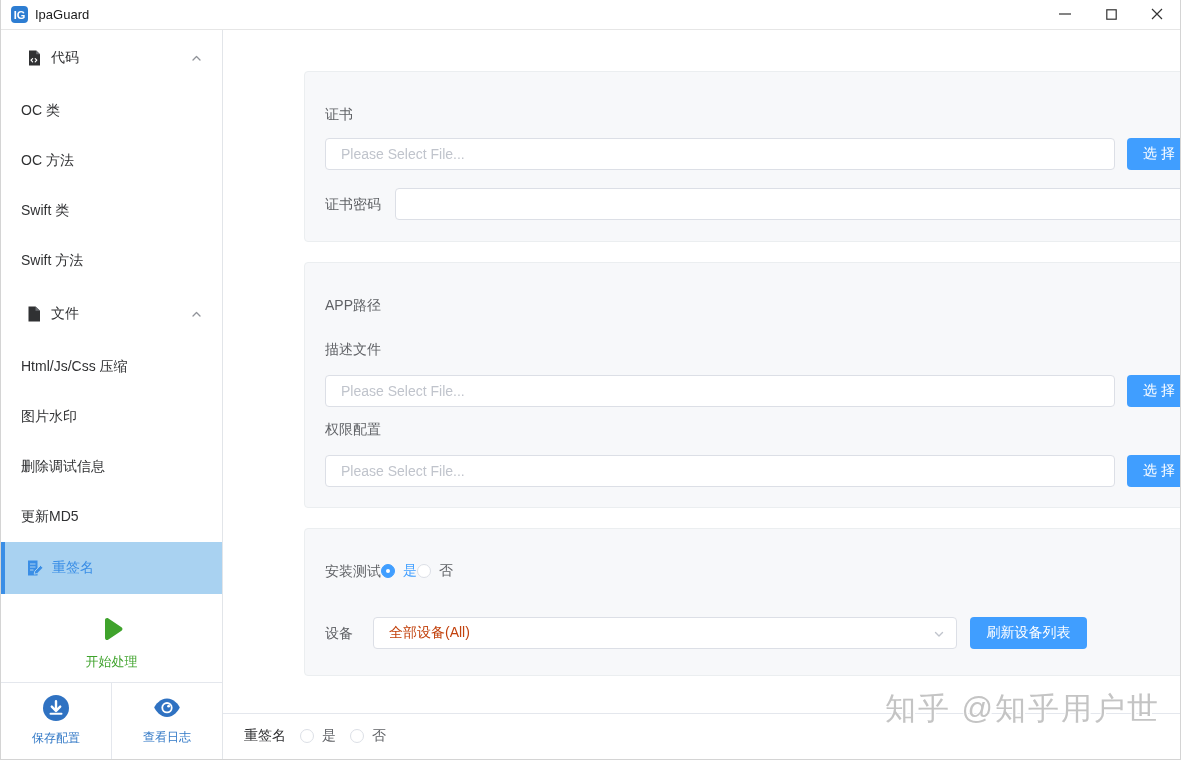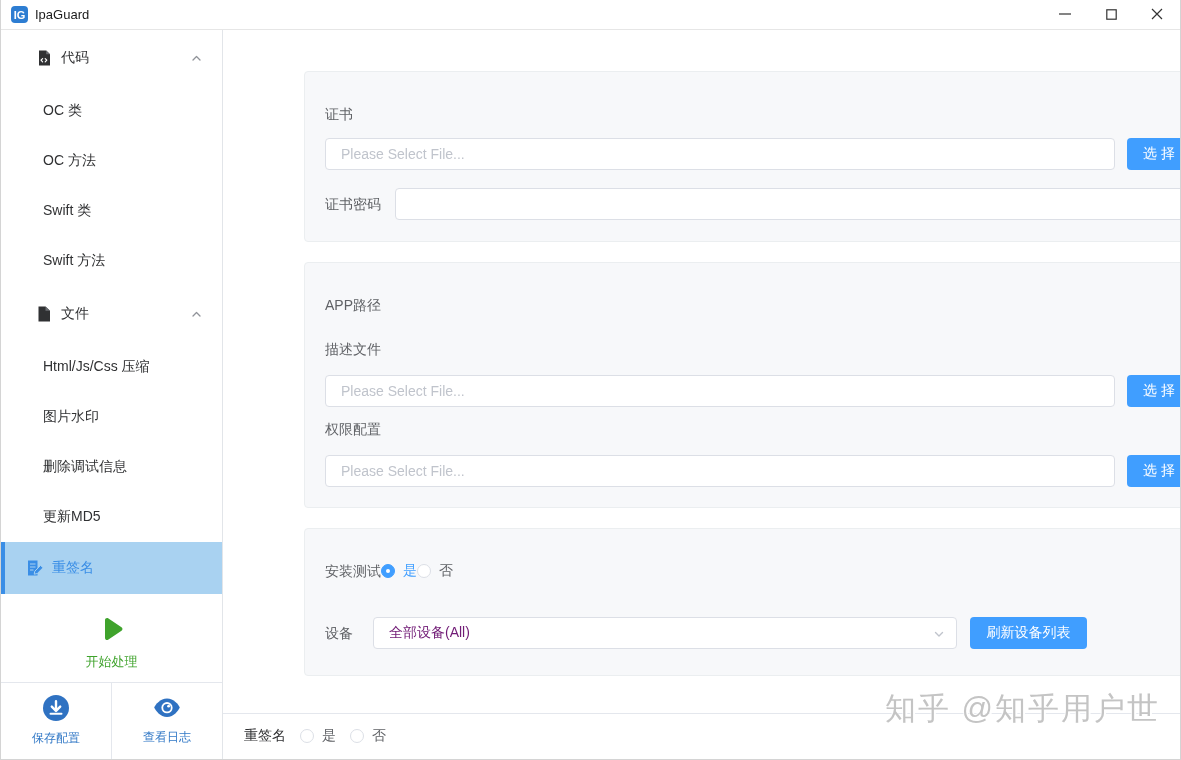--- a/index.html
+++ b/index.html
@@ -12,25 +12,25 @@
   .app-logo { width:17px; height:17px; border-radius:4px; background:#2d7dd2; color:#fff; font-size:11px; font-weight:bold; display:flex; align-items:center; justify-content:center; margin-right:7px; }
   .app-title { font-size:13px; color:#1a1a1a; }
   .win-controls { margin-left:auto; display:flex; height:100%; }
   .win-btn { width:46px; height:100%; display:flex; align-items:center; justify-content:center; cursor:default; }
 
   
   .app-body { flex:1; display:flex; min-height:0; }
 
   
   .sidebar { width:222px; flex:0 0 222px; border-right:1px solid #e2e5e9; position:relative; background:#fff; }
-  .side-group-header { height:56px; display:flex; align-items:center; padding-left:35px; cursor:pointer; }
+  .side-group-header { height:56px; display:flex; align-items:center; padding-left:25px; cursor:pointer; }
   .side-group-header .g-icon { width:16px; height:16px; margin-right:9px; display:flex; }
   .side-group-header .g-label { flex:1; color:#303133; }
   .side-group-header .g-chevron { margin-right:19px; display:flex; }
-  .side-item { height:50px; display:flex; align-items:center; padding-left:42px; color:#303133; cursor:pointer; }
+  .side-item { height:50px; display:flex; align-items:center; padding-left:20px; color:#303133; cursor:pointer; }
   .side-item-selected { height:52px; display:flex; align-items:center; padding-left:21px; background:#a9d2f1; border-left:4px solid #3a8ee6; color:#3a8ee6; cursor:pointer; }
   .side-item-selected .s-icon { width:18px; height:18px; margin-right:8px; display:flex; }
   .start-section { margin-top:22px; display:flex; flex-direction:column; align-items:center; gap:8px; cursor:pointer; }
   .start-label { color:#3fa32c; font-size:13px; }
   .side-footer { position:absolute; left:0; right:0; bottom:0; height:77px; border-top:1px solid #e4e7ed; display:flex; }
   .side-footer-btn { flex:1; display:flex; flex-direction:column; align-items:center; justify-content:center; gap:6px; cursor:pointer; }
   .side-footer-btn:first-child { border-right:1px solid #e4e7ed; }
   .side-footer-btn .f-label { font-size:12px; color:#3178c6; }
 
   
@@ -50,21 +50,21 @@
   .btn-refresh { width:117px; flex:0 0 117px; }
   .inline-row { display:flex; align-items:center; }
   .pwd-row { margin-top:18px; }
   .pwd-row .field-label { margin-right:14px; }
   .pwd-row .inp { flex:1; }
   .sub-gap { margin-top:24px; }
   .label-gap { margin-top:12px; }
   .install-row { display:flex; align-items:center; gap:0; }
   .device-row { margin-top:36px; display:flex; align-items:center; }
   .device-row .field-label { margin-right:20px; }
-  .select { position:relative; width:584px; height:32px; background:#fff; border:1px solid #dcdfe6; border-radius:4px; display:flex; align-items:center; padding:0 30px 0 15px; color:#701a75; cursor:pointer; margin-right:13px; }
+  .select { position:relative; width:584px; height:32px; background:#fff; border:1px solid #dcdfe6; border-radius:4px; display:flex; align-items:center; padding:0 30px 0 15px; color:#c2410c; cursor:pointer; margin-right:13px; }
   .select .sel-chevron { position:absolute; right:10px; top:9px; display:flex; }
 
   
   .radio { display:inline-flex; align-items:center; gap:8px; cursor:pointer; }
   .radio-dot { width:14px; height:14px; border-radius:50%; border:1px solid #dcdfe6; background:#fff; position:relative; flex:0 0 14px; }
   .radio.checked .radio-dot { background:#409eff; border-color:#409eff; }
   .radio.checked .radio-dot::after { content:""; position:absolute; width:4px; height:4px; background:#fff; border-radius:50%; top:50%; left:50%; transform:translate(-50%,-50%); }
   .radio .radio-label { color:#606266; }
   .radio.checked .radio-label { color:#409eff; }
 

